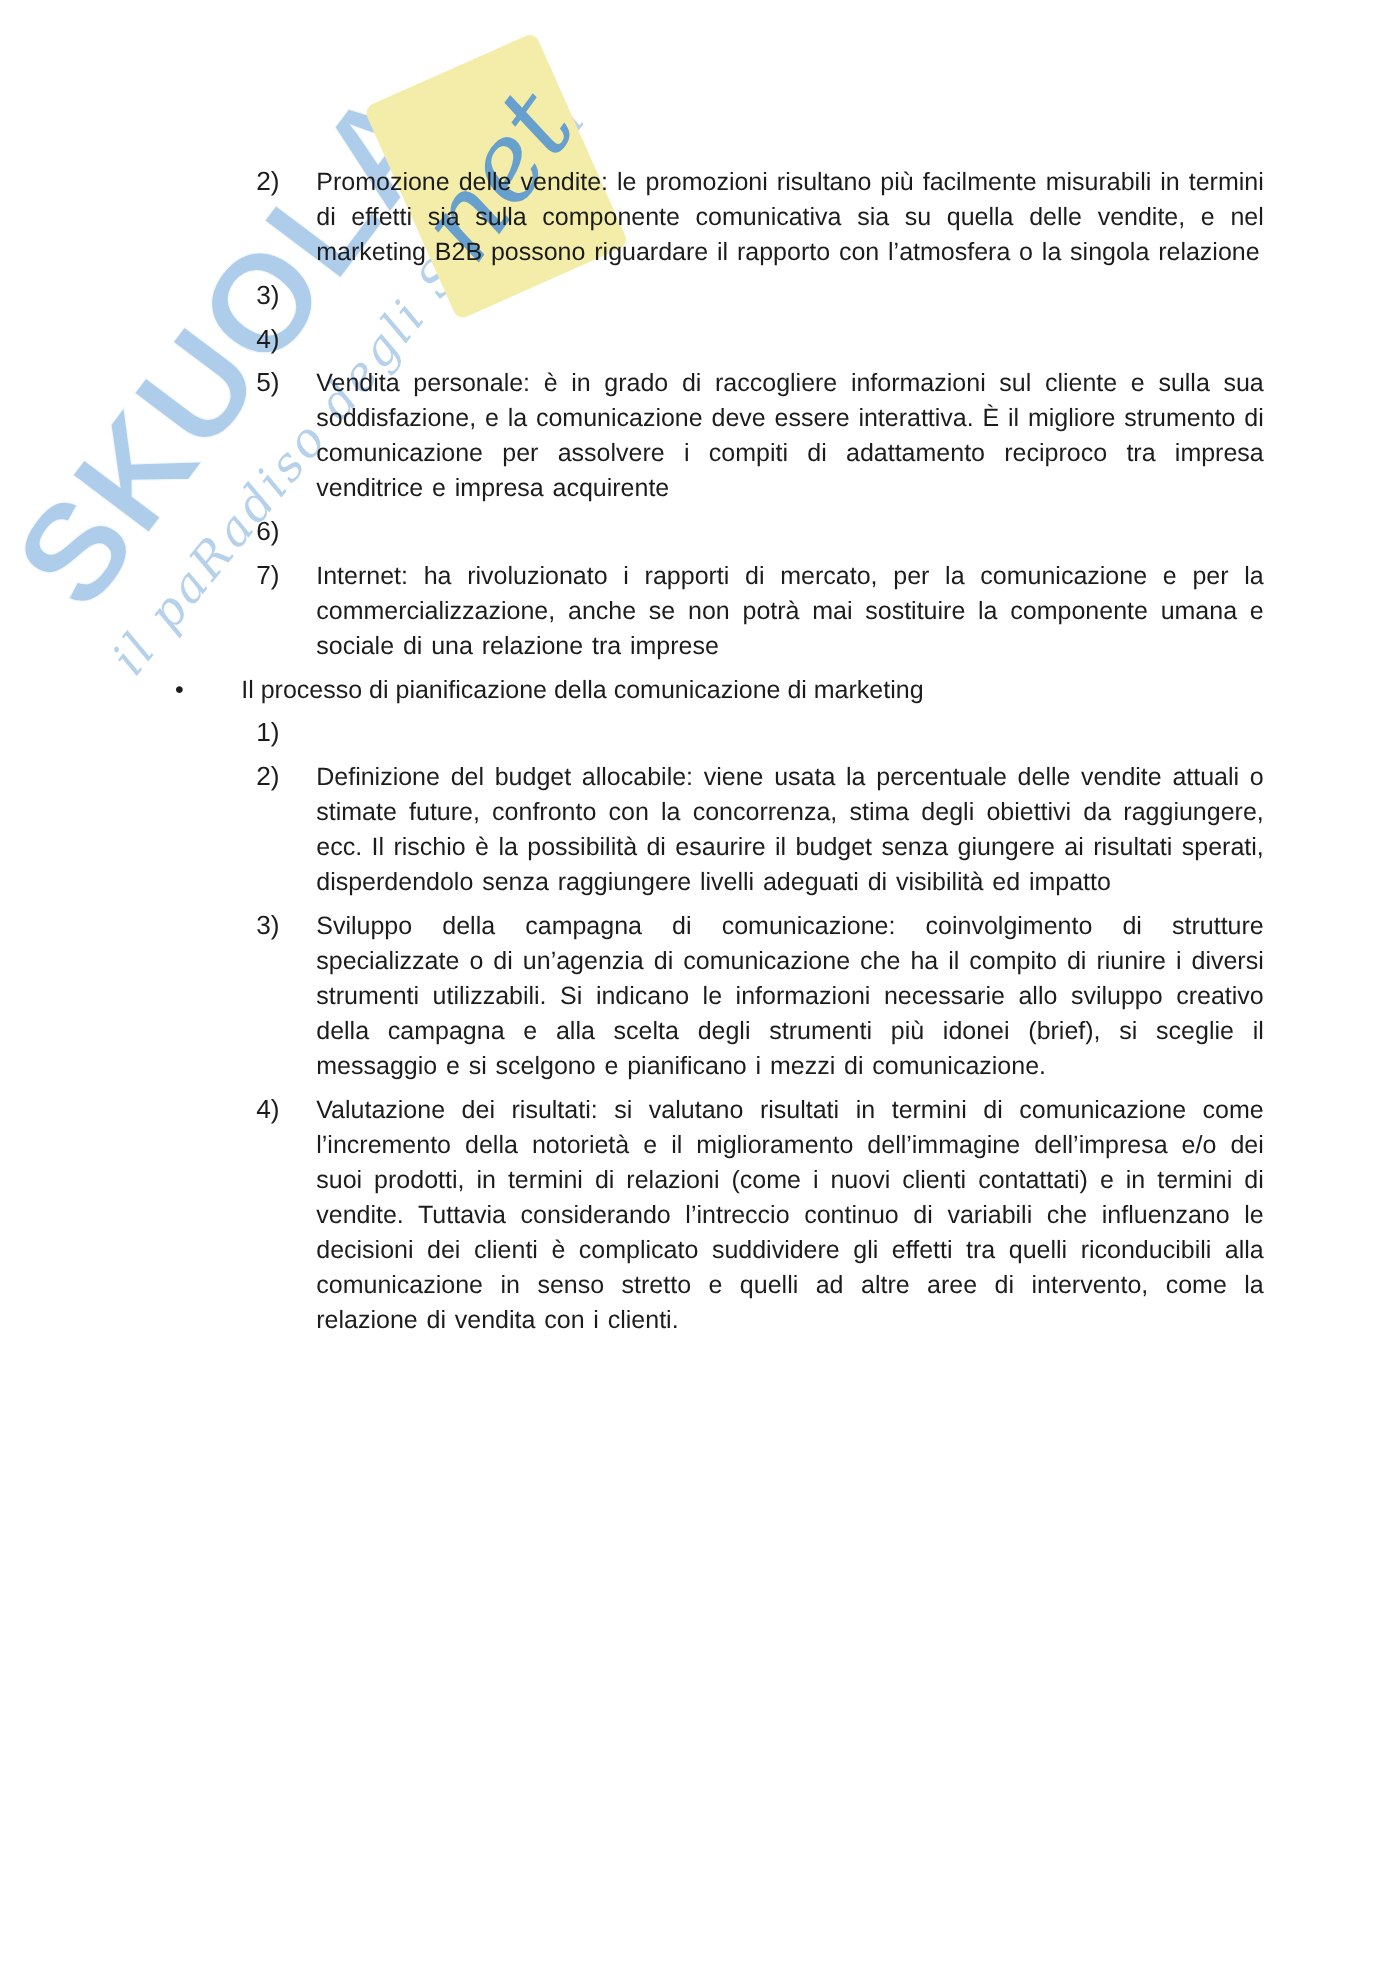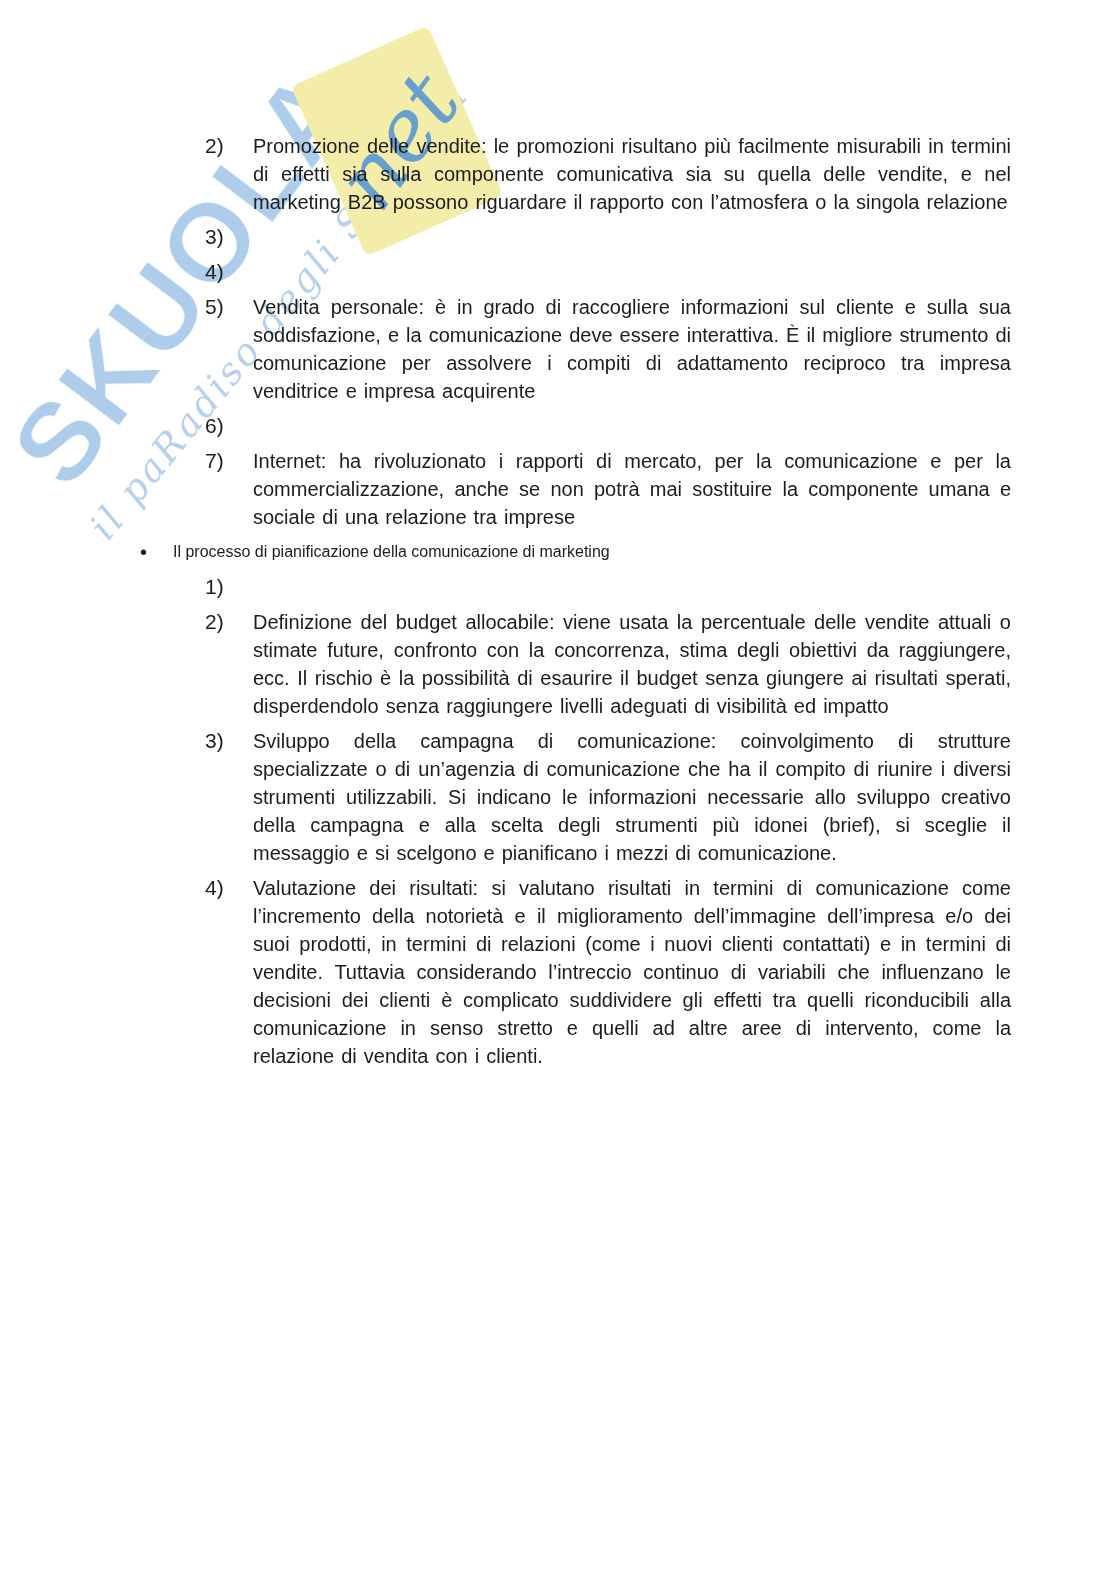--- a/index.html
+++ b/index.html
@@ -86,22 +86,23 @@
   .bullet-marker {
     flex: none;
     width: 33px;
     margin-left: 140px;
     font-size: 20px;
     line-height: 28px;
   }
   .bullet-text {
     flex: none;
     width: 860px;
-    font-size: 16px;
+    font-size: 20px;
     line-height: 28px;
+    margin-left: 20px;
   }
 </style>
 </head>
 <body>
 
 <div class="page">
 
   <div class="watermark">
     <div class="wm-word">SKUOLA</div>
     <div class="wm-tagline">il paRadiso degli Studenti</div>

